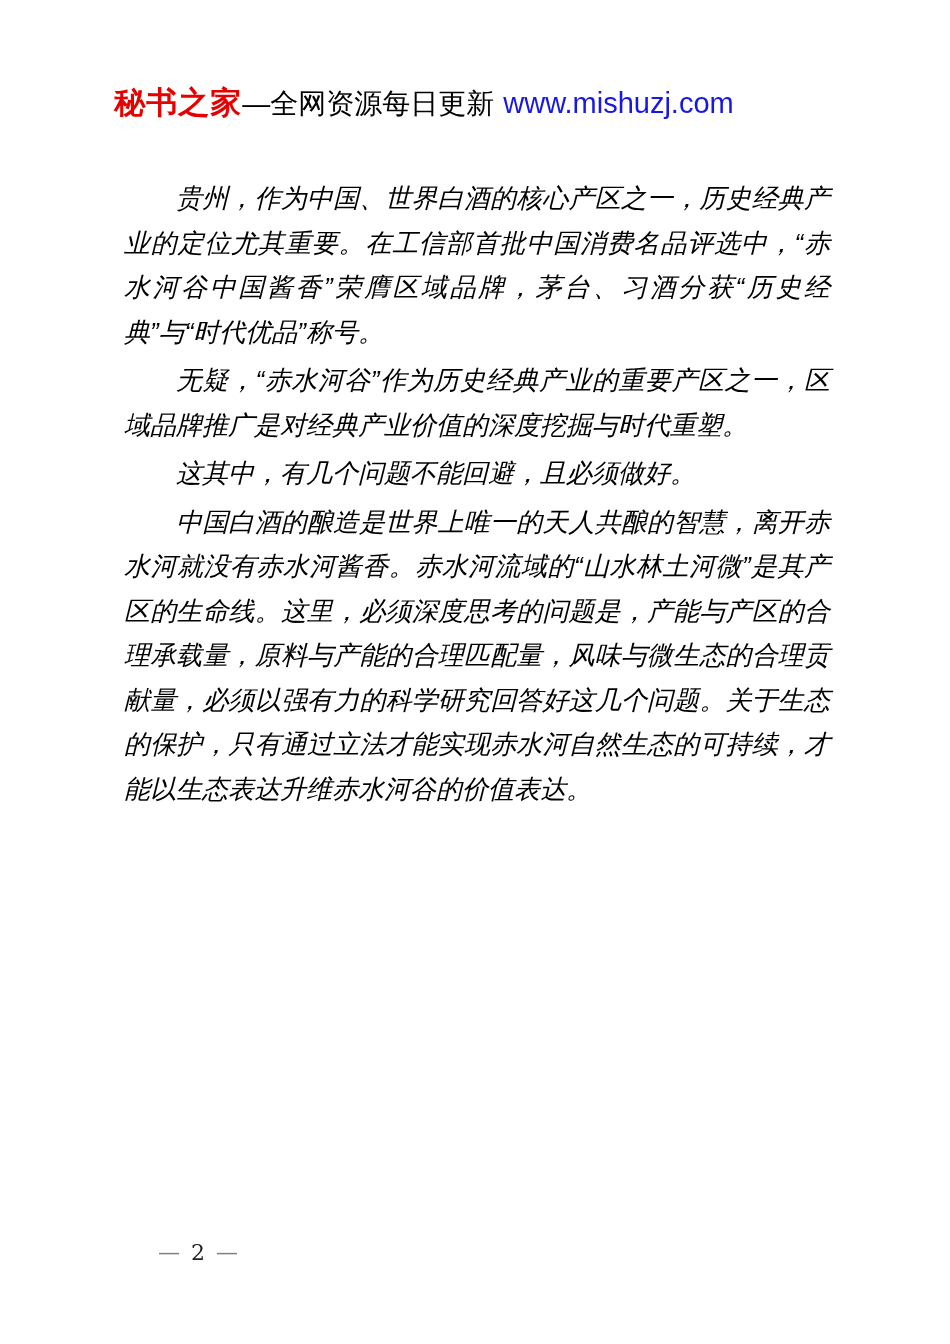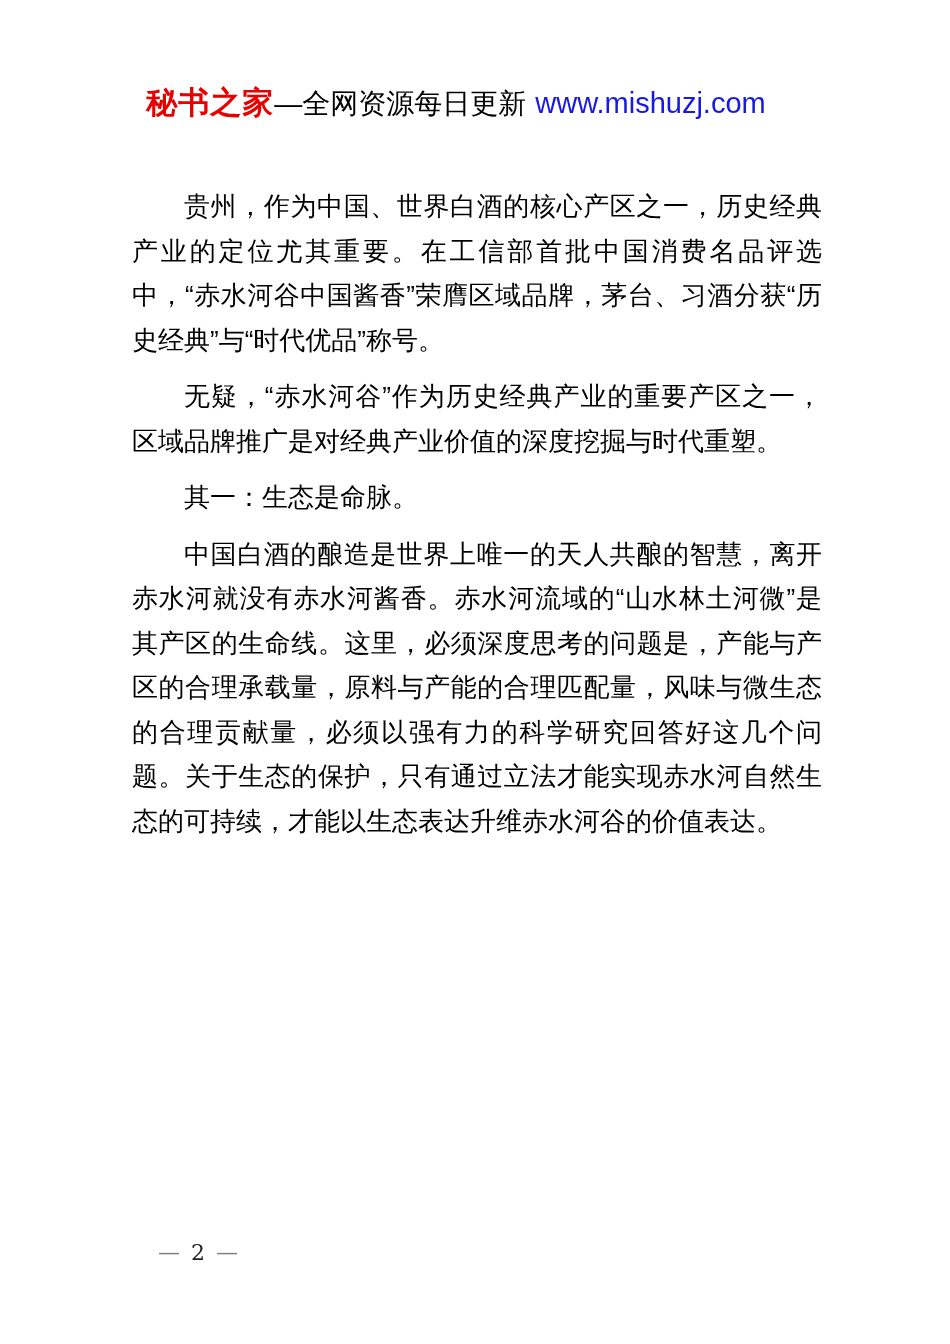--- a/index.html
+++ b/index.html
@@ -12,21 +12,20 @@
     color: #000;
     overflow: hidden;
   }
   .page-header {
     position: absolute;
     top: 82px;
     left: 0;
     width: 848px;
     text-align: center;
     white-space: nowrap;
-    margin-left: 32px;
   }
   .site-name {
     color: #e60000;
     font-weight: bold;
     font-size: 31px;
     letter-spacing: 1px;
   }
   .header-dash-tagline {
     color: #000000;
     font-size: 28px;
@@ -39,23 +38,24 @@
   .doc-body {
     position: absolute;
     left: 120px;
     top: 172px;
     width: 714px;
     font-size: 26px;
     line-height: 44.5px;
     text-align: justify;
   }
   .doc-body p {
-    margin: 12px;
+    margin: 4px;
     padding: 0;
     text-indent: 2em;
+    font-style: italic;
   }
   .page-number {
     position: absolute;
     left: 158px;
     top: 1240px;
     font-family: "DejaVu Serif", serif;
     font-size: 22px;
     color: #222222;
     white-space: nowrap;
   }
@@ -70,19 +70,19 @@
 </head>
 <body>
 
 <div class="page-header">
   <span class="site-name">秘书之家</span><span class="header-dash-tagline">—全网资源每日更新</span><span class="header-url">www.mishuzj.com</span>
 </div>
 
 <div class="doc-body">
   <p>贵州，作为中国、世界白酒的核心产区之一，历史经典产业的定位尤其重要。在工信部首批中国消费名品评选中，“赤水河谷中国酱香”荣膺区域品牌，茅台、习酒分获“历史经典”与“时代优品”称号。</p>
   <p>无疑，“赤水河谷”作为历史经典产业的重要产区之一，区域品牌推广是对经典产业价值的深度挖掘与时代重塑。</p>
-  <p>其一：生态是命脉。</p>
+  <p>这其中，有几个问题不能回避，且必须做好。</p>
   <p>中国白酒的酿造是世界上唯一的天人共酿的智慧，离开赤水河就没有赤水河酱香。赤水河流域的“山水林土河微”是其产区的生命线。这里，必须深度思考的问题是，产能与产区的合理承载量，原料与产能的合理匹配量，风味与微生态的合理贡献量，必须以强有力的科学研究回答好这几个问题。关于生态的保护，只有通过立法才能实现赤水河自然生态的可持续，才能以生态表达升维赤水河谷的价值表达。</p>
 </div>
 
 <div class="page-number">
   <span class="dash">—</span><span class="num">2</span><span class="dash">—</span>
 </div>
 
 </body></html>

